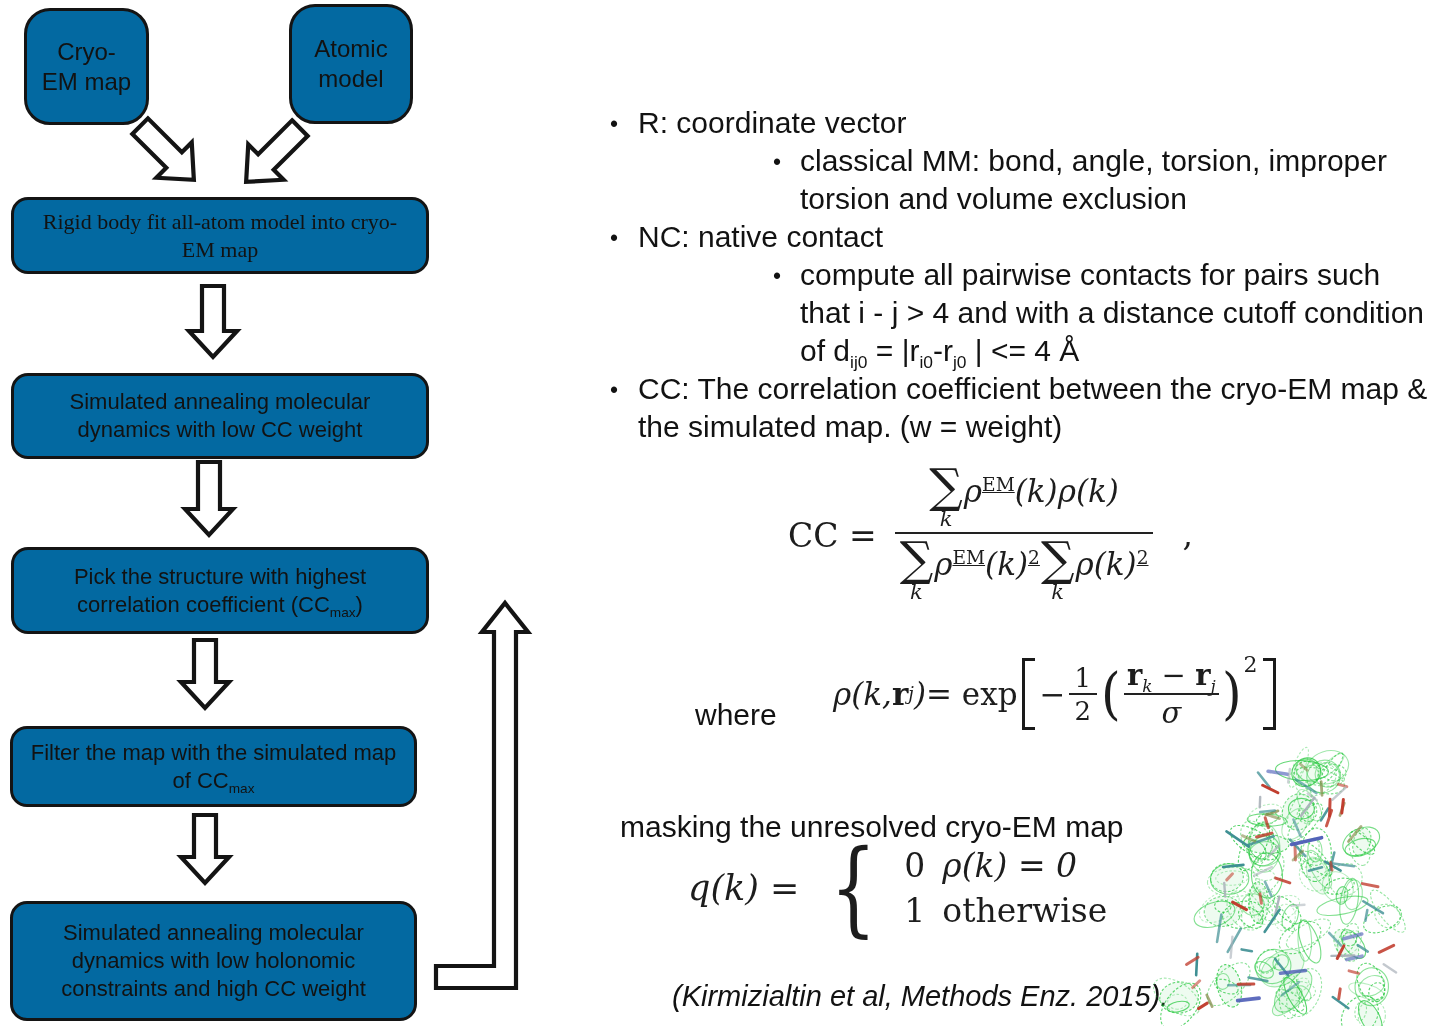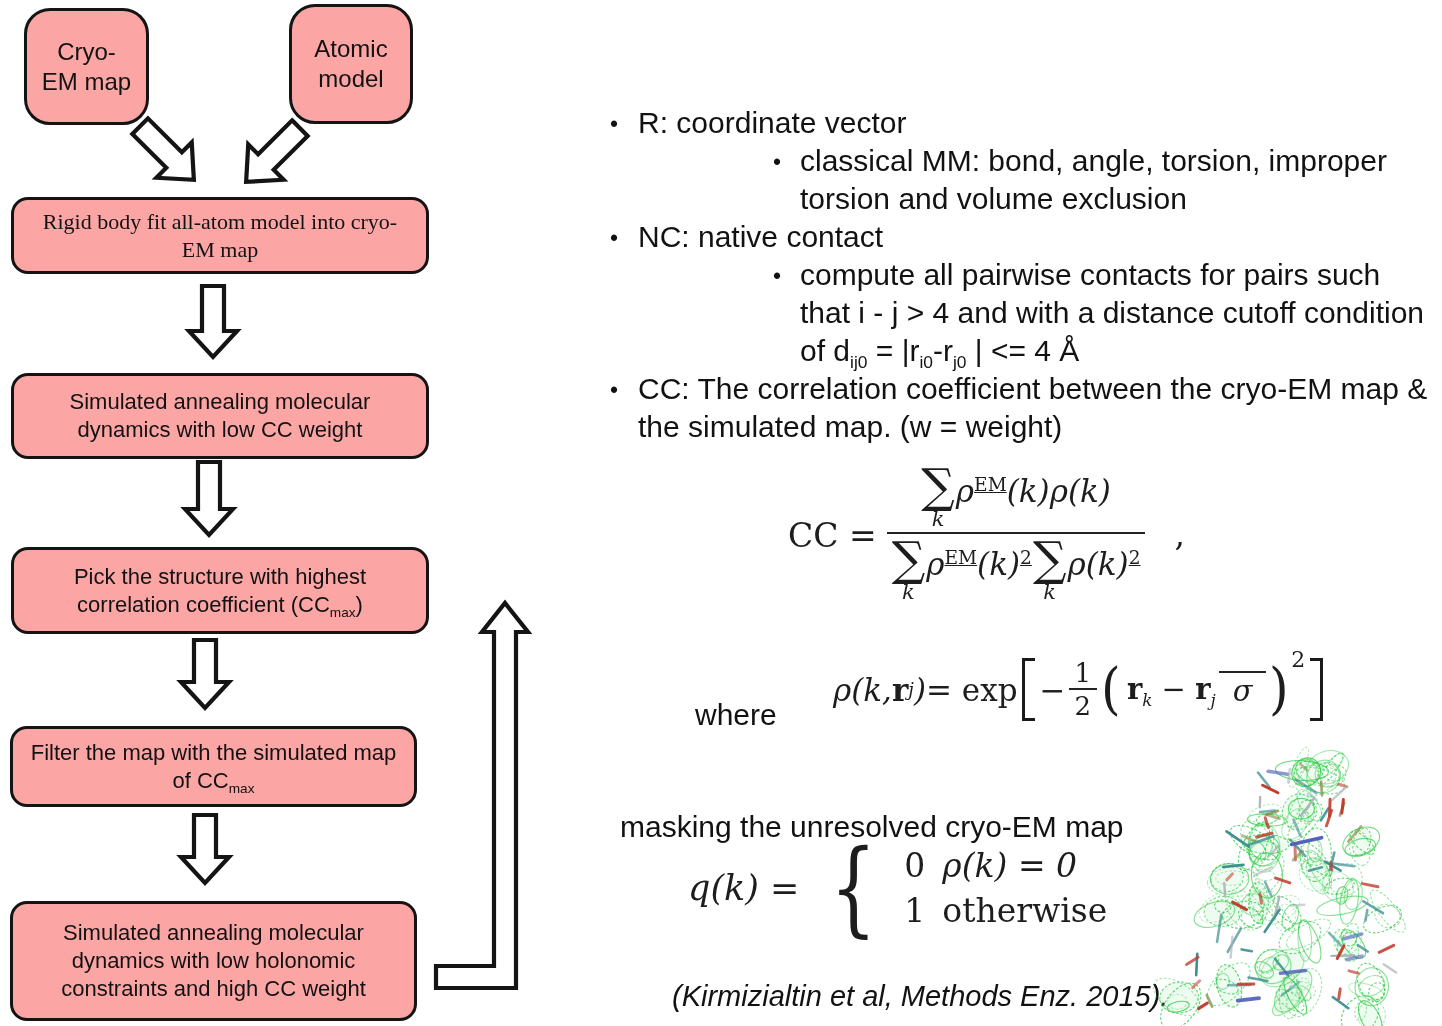--- a/index.html
+++ b/index.html
@@ -1,20 +1,20 @@
 <!DOCTYPE html>
 <html><head>
 <meta charset="utf-8">
 <style>
   html,body{margin:0;padding:0;background:#fff;}
   .slide{position:relative;width:1442px;height:1026px;background:#fff;color:#121212;
          font-family:"Liberation Sans",sans-serif;overflow:hidden;}
   
   .fc-arrows{position:absolute;left:0;top:0;}
-  .fbox{position:absolute;border:3.6px solid #141414;background:#fca5a5;display:flex;
+  .fbox{position:absolute;border:3.6px solid #141414;background:#0369a1;display:flex;
         flex-direction:column;align-items:center;justify-content:center;text-align:center;}
   .fbox.src{border-radius:26px;font-size:24px;line-height:30px;white-space:pre-line;}
   .fbox.step{border-radius:17px;font-size:22px;line-height:28px;}
   .box-cryo{left:24px;top:8px;width:119px;height:111px;}
   .box-atomic{left:289px;top:4px;width:118px;height:114px;}
   .box-rigid{left:11px;top:197px;width:412px;height:71px;font-family:Liberation Serif, serif;}
   .box-salow{left:11px;top:373px;width:412px;height:80px;}
   .box-pick{left:11px;top:547px;width:412px;height:81px;}
   .box-filter{left:10px;top:726px;width:401px;height:75px;}
   .box-sahigh{left:10px;top:901px;width:401px;height:114px;}
@@ -39,35 +39,35 @@
   .rom{font-style:normal;}
   .vec{font-weight:bold;font-style:normal;}
   .frac{display:inline-flex;flex-direction:column;align-items:center;}
   .bigsum{display:inline-flex;flex-direction:column;align-items:center;margin:0 1px;}
   .sig{font-size:47px;line-height:0.92;}
   .ssub{font-size:21px;font-style:italic;line-height:1;margin-top:2px;}
   .mbody{font-size:31px;margin-top:9px;}
   .mbody sup{font-size:0.6em;text-decoration:underline;}
   
   .cc-eq{position:absolute;left:788px;top:464px;display:flex;align-items:center;font-size:33px;}
-  .cc-lhs{margin-right:10px;margin-top:4px;text-align:center;}
+  .cc-lhs{margin-right:18px;margin-top:4px;text-align:center;}
   .fnum{display:flex;align-items:flex-start;justify-content:center;padding:0 8px 2px;}
   .fden{display:flex;align-items:flex-start;justify-content:center;
         border-top:2.6px solid #222;padding:3px 4px 0;}
   .cc-comma{align-self:center;margin-left:30px;margin-top:2px;}
   
   .where-label{position:absolute;left:695px;top:698px;font-size:30px;}
   .rho-eq{position:absolute;left:833px;top:658px;display:flex;align-items:center;font-size:31px;}
   .sqbr{align-self:stretch;width:10px;border:3px solid #1a1a1a;}
   .sqbr.l{border-right:none;margin:0 5px 0 4px;}
   .sqbr.r{border-left:none;margin-left:5px;}
   .hfrac{display:inline-flex;flex-direction:column;align-items:center;font-size:26px;margin:0 3px;}
   .hfnum{padding:0 6px;}
   .hfden{border-top:2.4px solid #222;padding:1px 6px 0;}
-  .ifrac{display:inline-flex;flex-direction:row;align-items:center;font-size:29px;margin:0 2px;}
+  .ifrac{display:inline-flex;flex-direction:column;align-items:center;font-size:29px;margin:0 2px;}
   .ifnum{padding:0 3px 1px;}
   .ifden{border-top:2.4px solid #222;padding:1px 14px 0;align-self:stretch;text-align:center;}
   .bigp{font-size:56px;line-height:.8;font-weight:300;transform:scaleX(.9);}
   .pow2{position:relative;top:-30px;font-size:22px;margin-left:1px;}
   .ifrac sub,.rho-eq sub{font-size:0.58em;line-height:0;font-style:italic;}
   
   .masking-label{position:absolute;left:620px;top:810px;font-size:30px;}
   .q-eq{position:absolute;left:688px;top:846px;display:flex;align-items:center;font-size:33px;gap:12px;}
   .q-lhs{font-size:35px;margin-right:8px;}
   .brace{font-size:102px;line-height:.82;font-weight:300;transform:scaleX(.72);margin:0 2px;}

